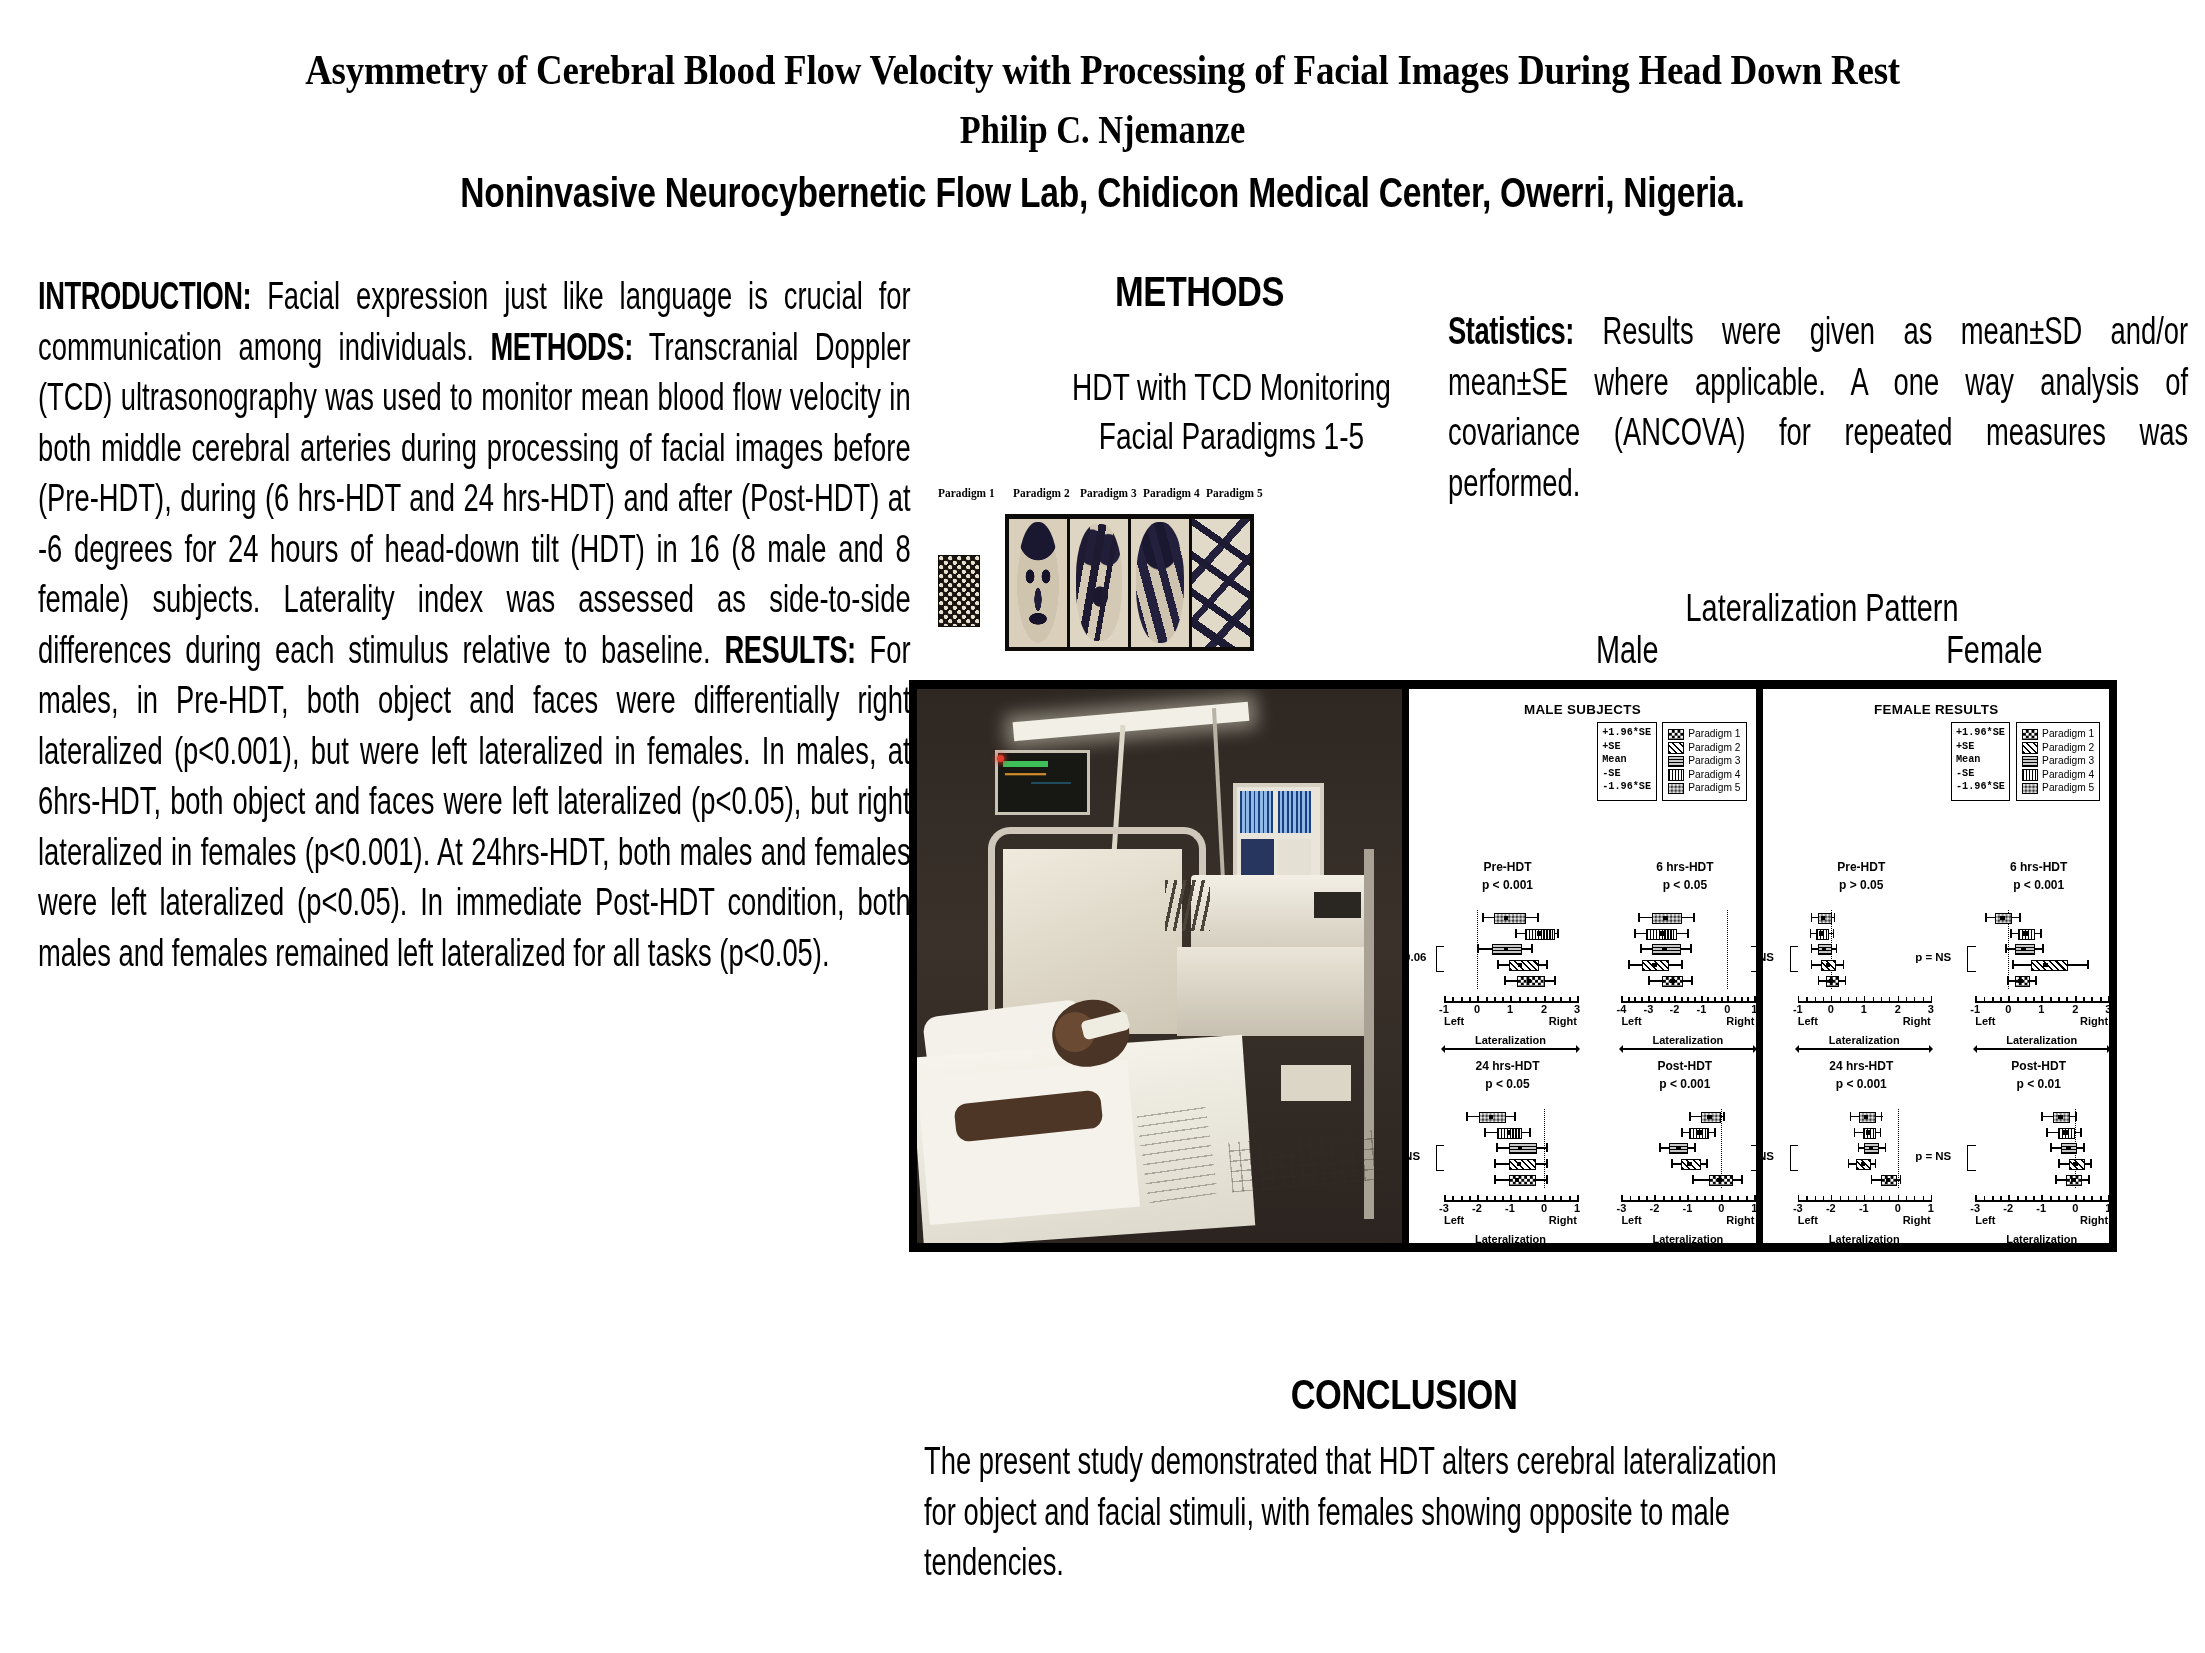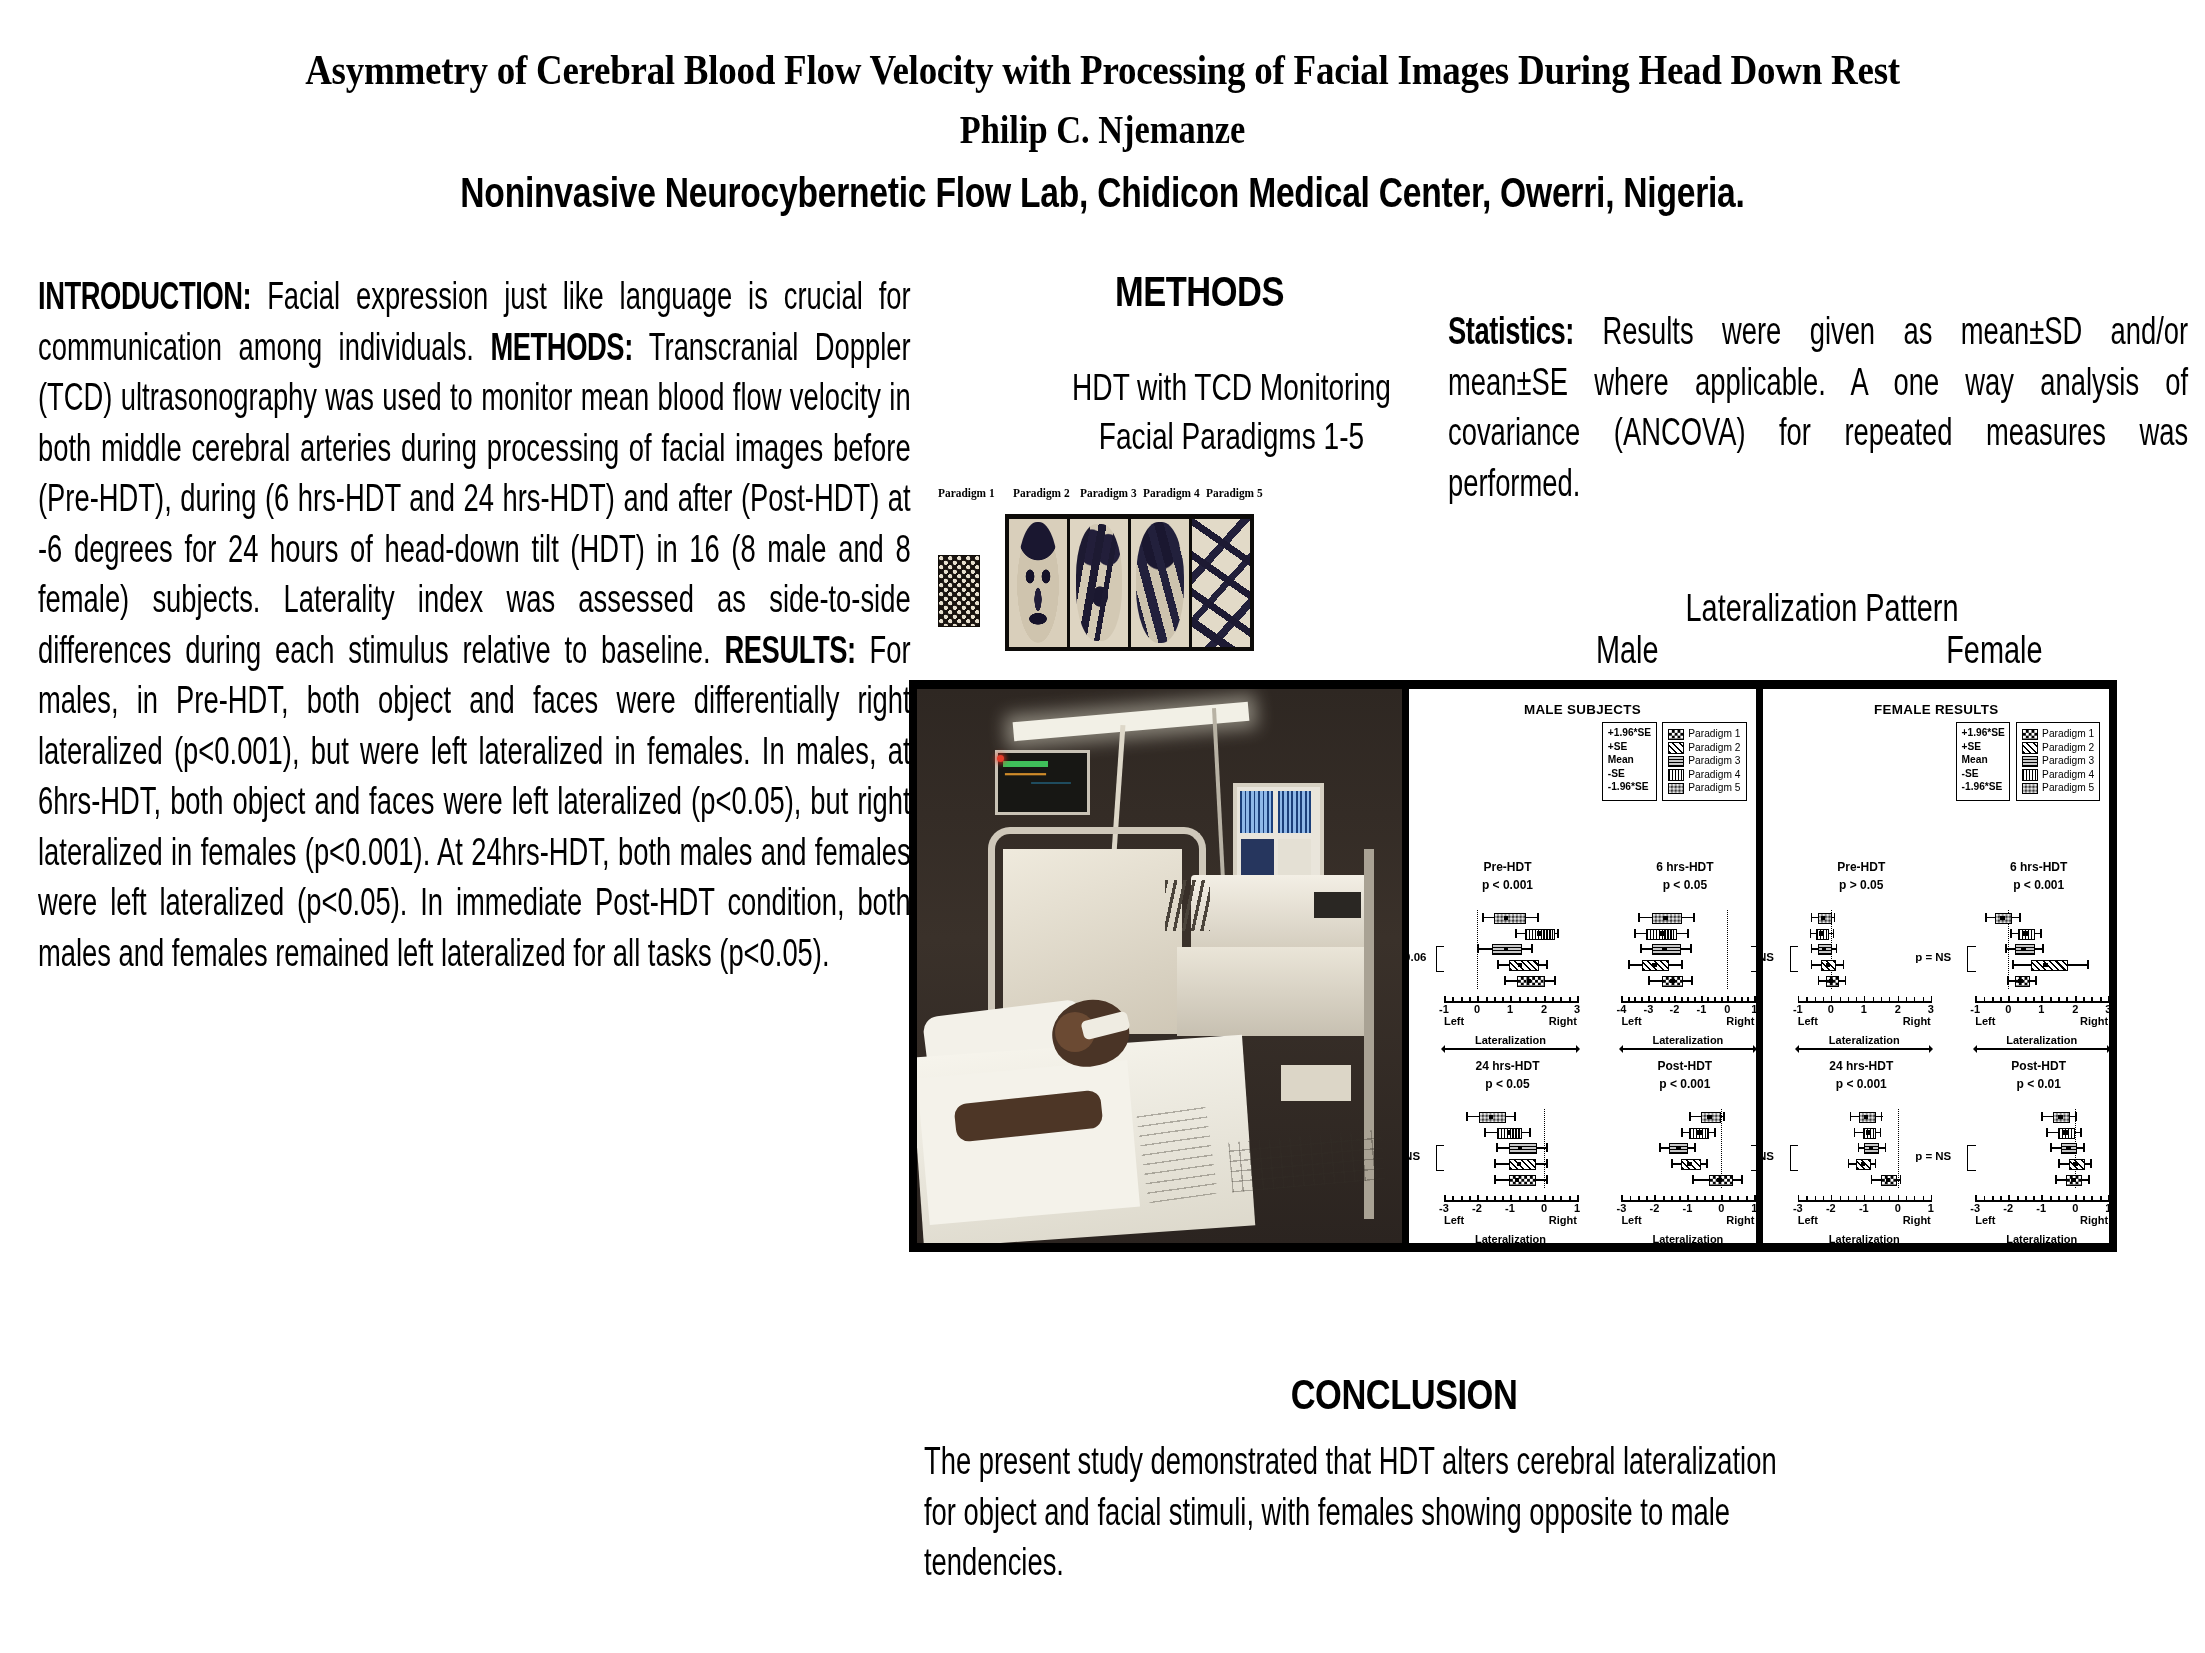--- a/index.html
+++ b/index.html
@@ -238,21 +238,21 @@
 
   
   .chart-title {
     position:absolute; width:100%; text-align:center; top:12.8px;
     font-family:"Liberation Sans", sans-serif;
     font-weight:bold; font-size:13.4px; letter-spacing:0.3px;
   }
   .legend-wrap { position:absolute; right:9px; top:33px; display:flex; gap:5.1px; }
   .se-box {
     border:1.6px solid #000; padding:3.2px 4.5px;
-    font-family:Liberation Sans, sans-serif;
+    font-family:Liberation Mono, monospace;
     font-weight:bold; font-size:10.2px; line-height:1.32;
   }
   .pg-box {
     border:1.6px solid #000; padding:3.8px 5.1px;
     font-family:"Liberation Sans", sans-serif;
     font-size:10.2px; line-height:1.0;
   }
   .pg-row { display:flex; align-items:center; gap:4.5px; margin:1.9px 0; }
   .swatch { width:14px; height:9.6px; border:1.3px solid #000; }
   .sw1 { background:#000;

